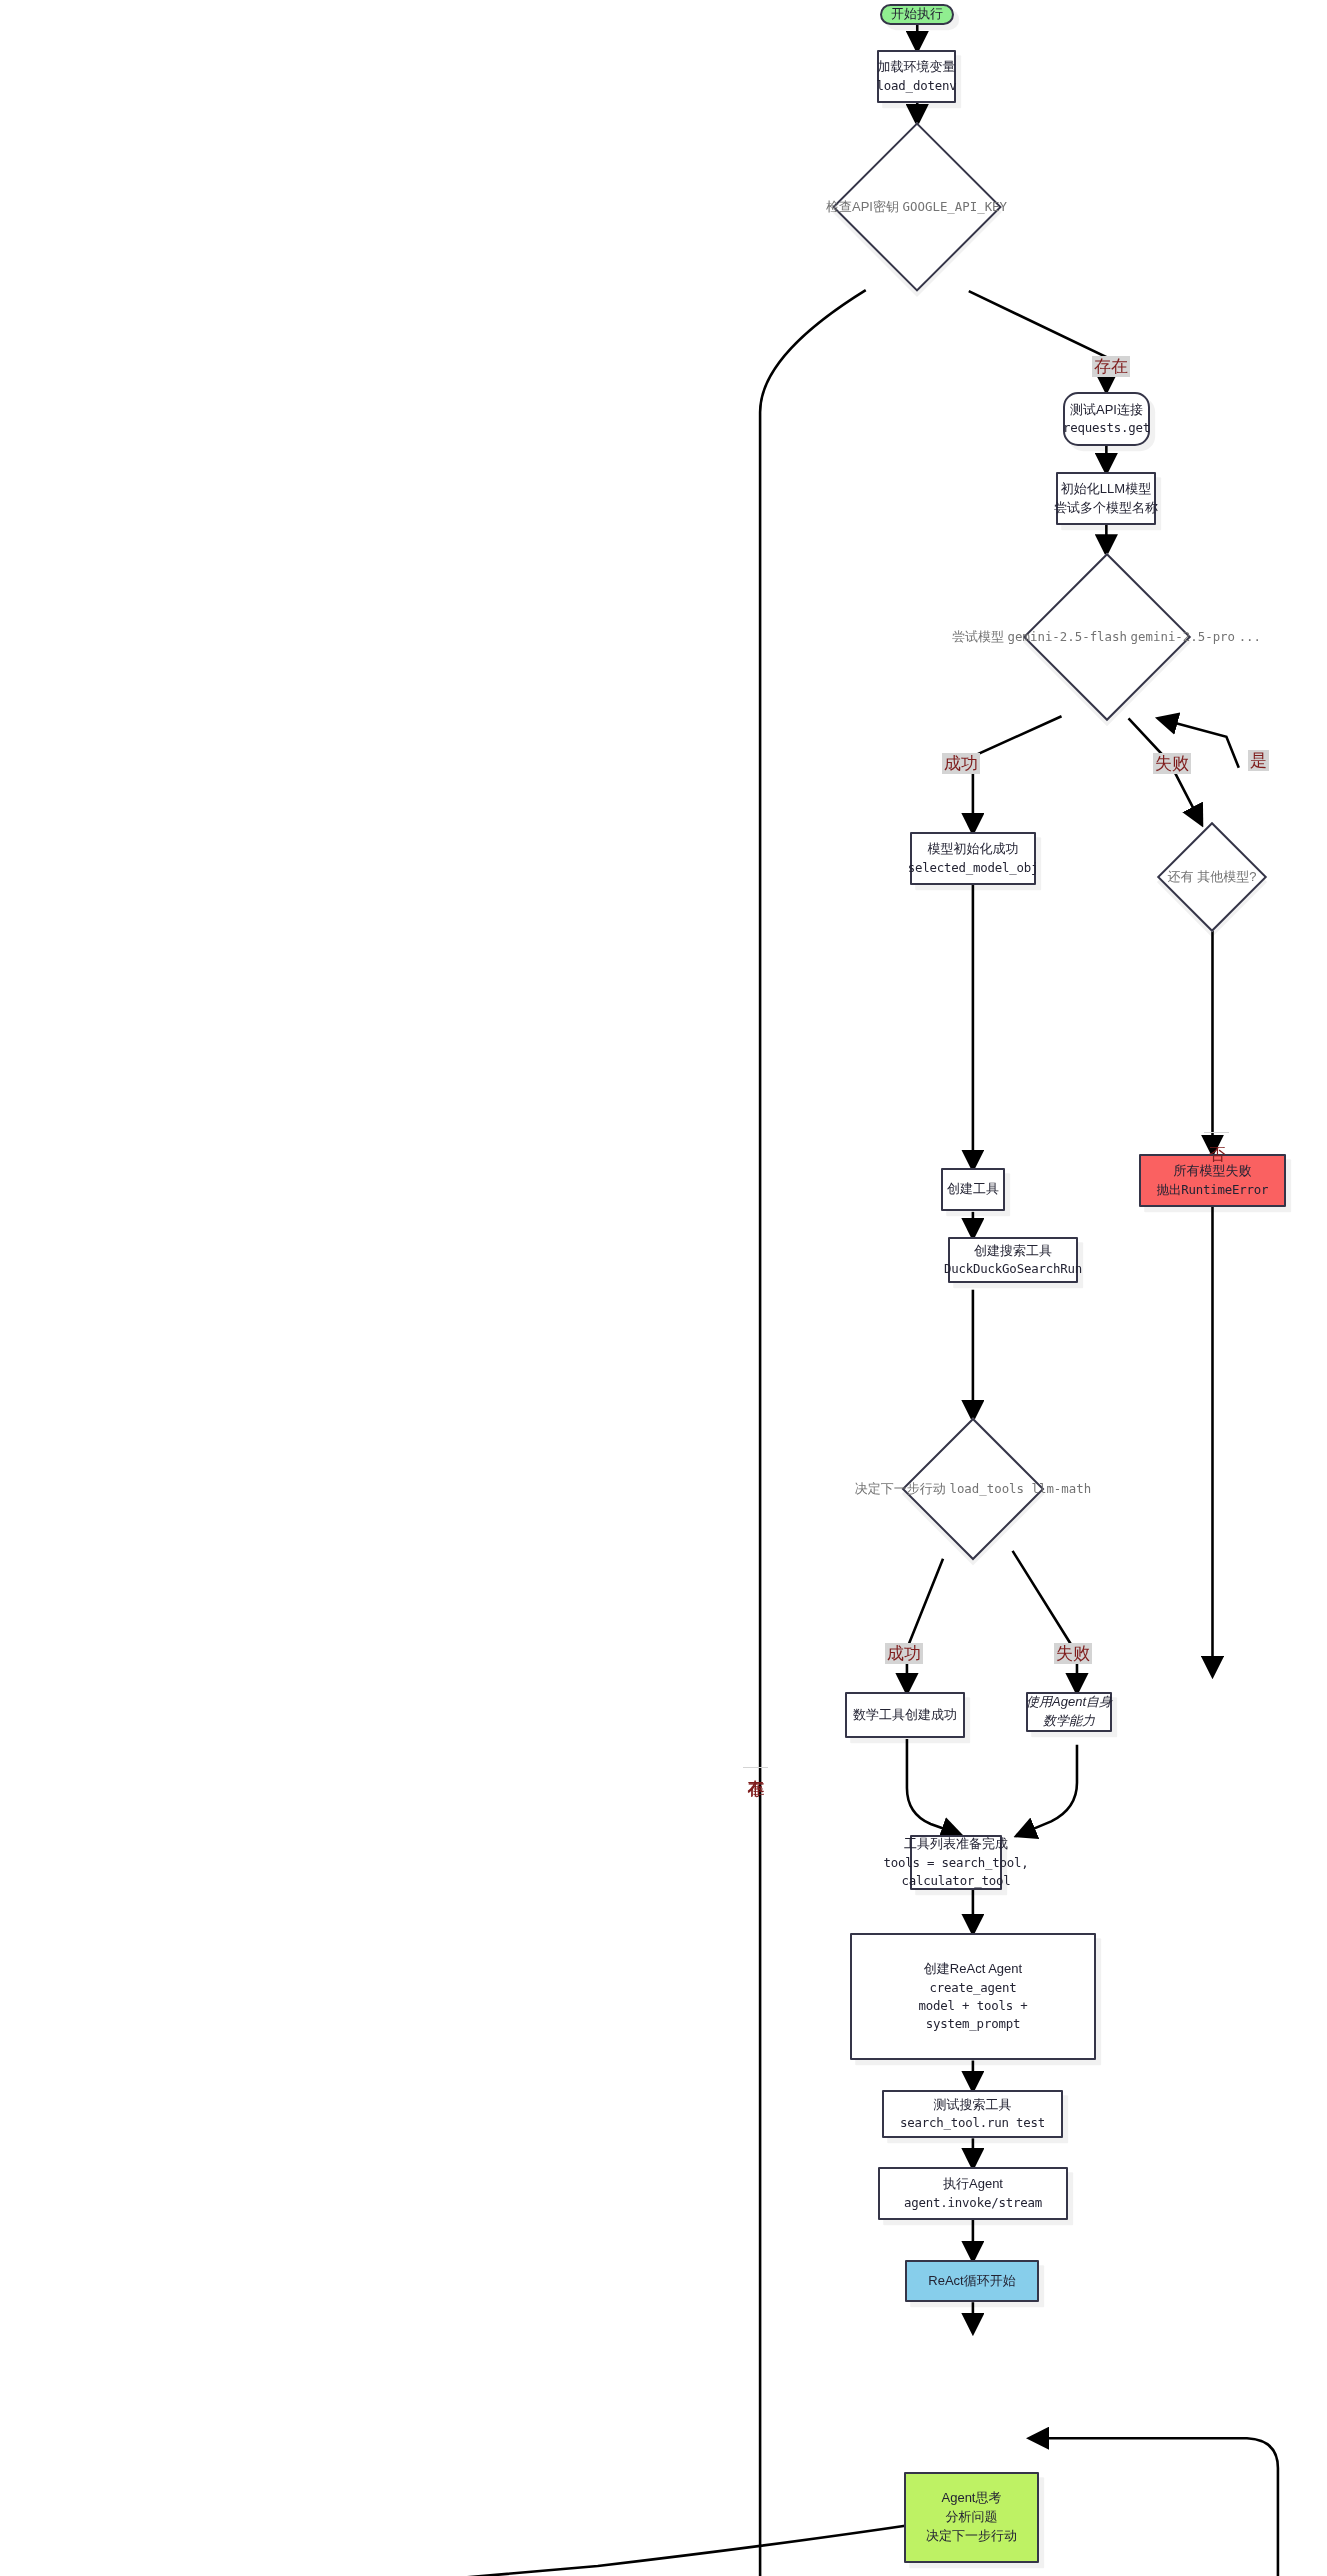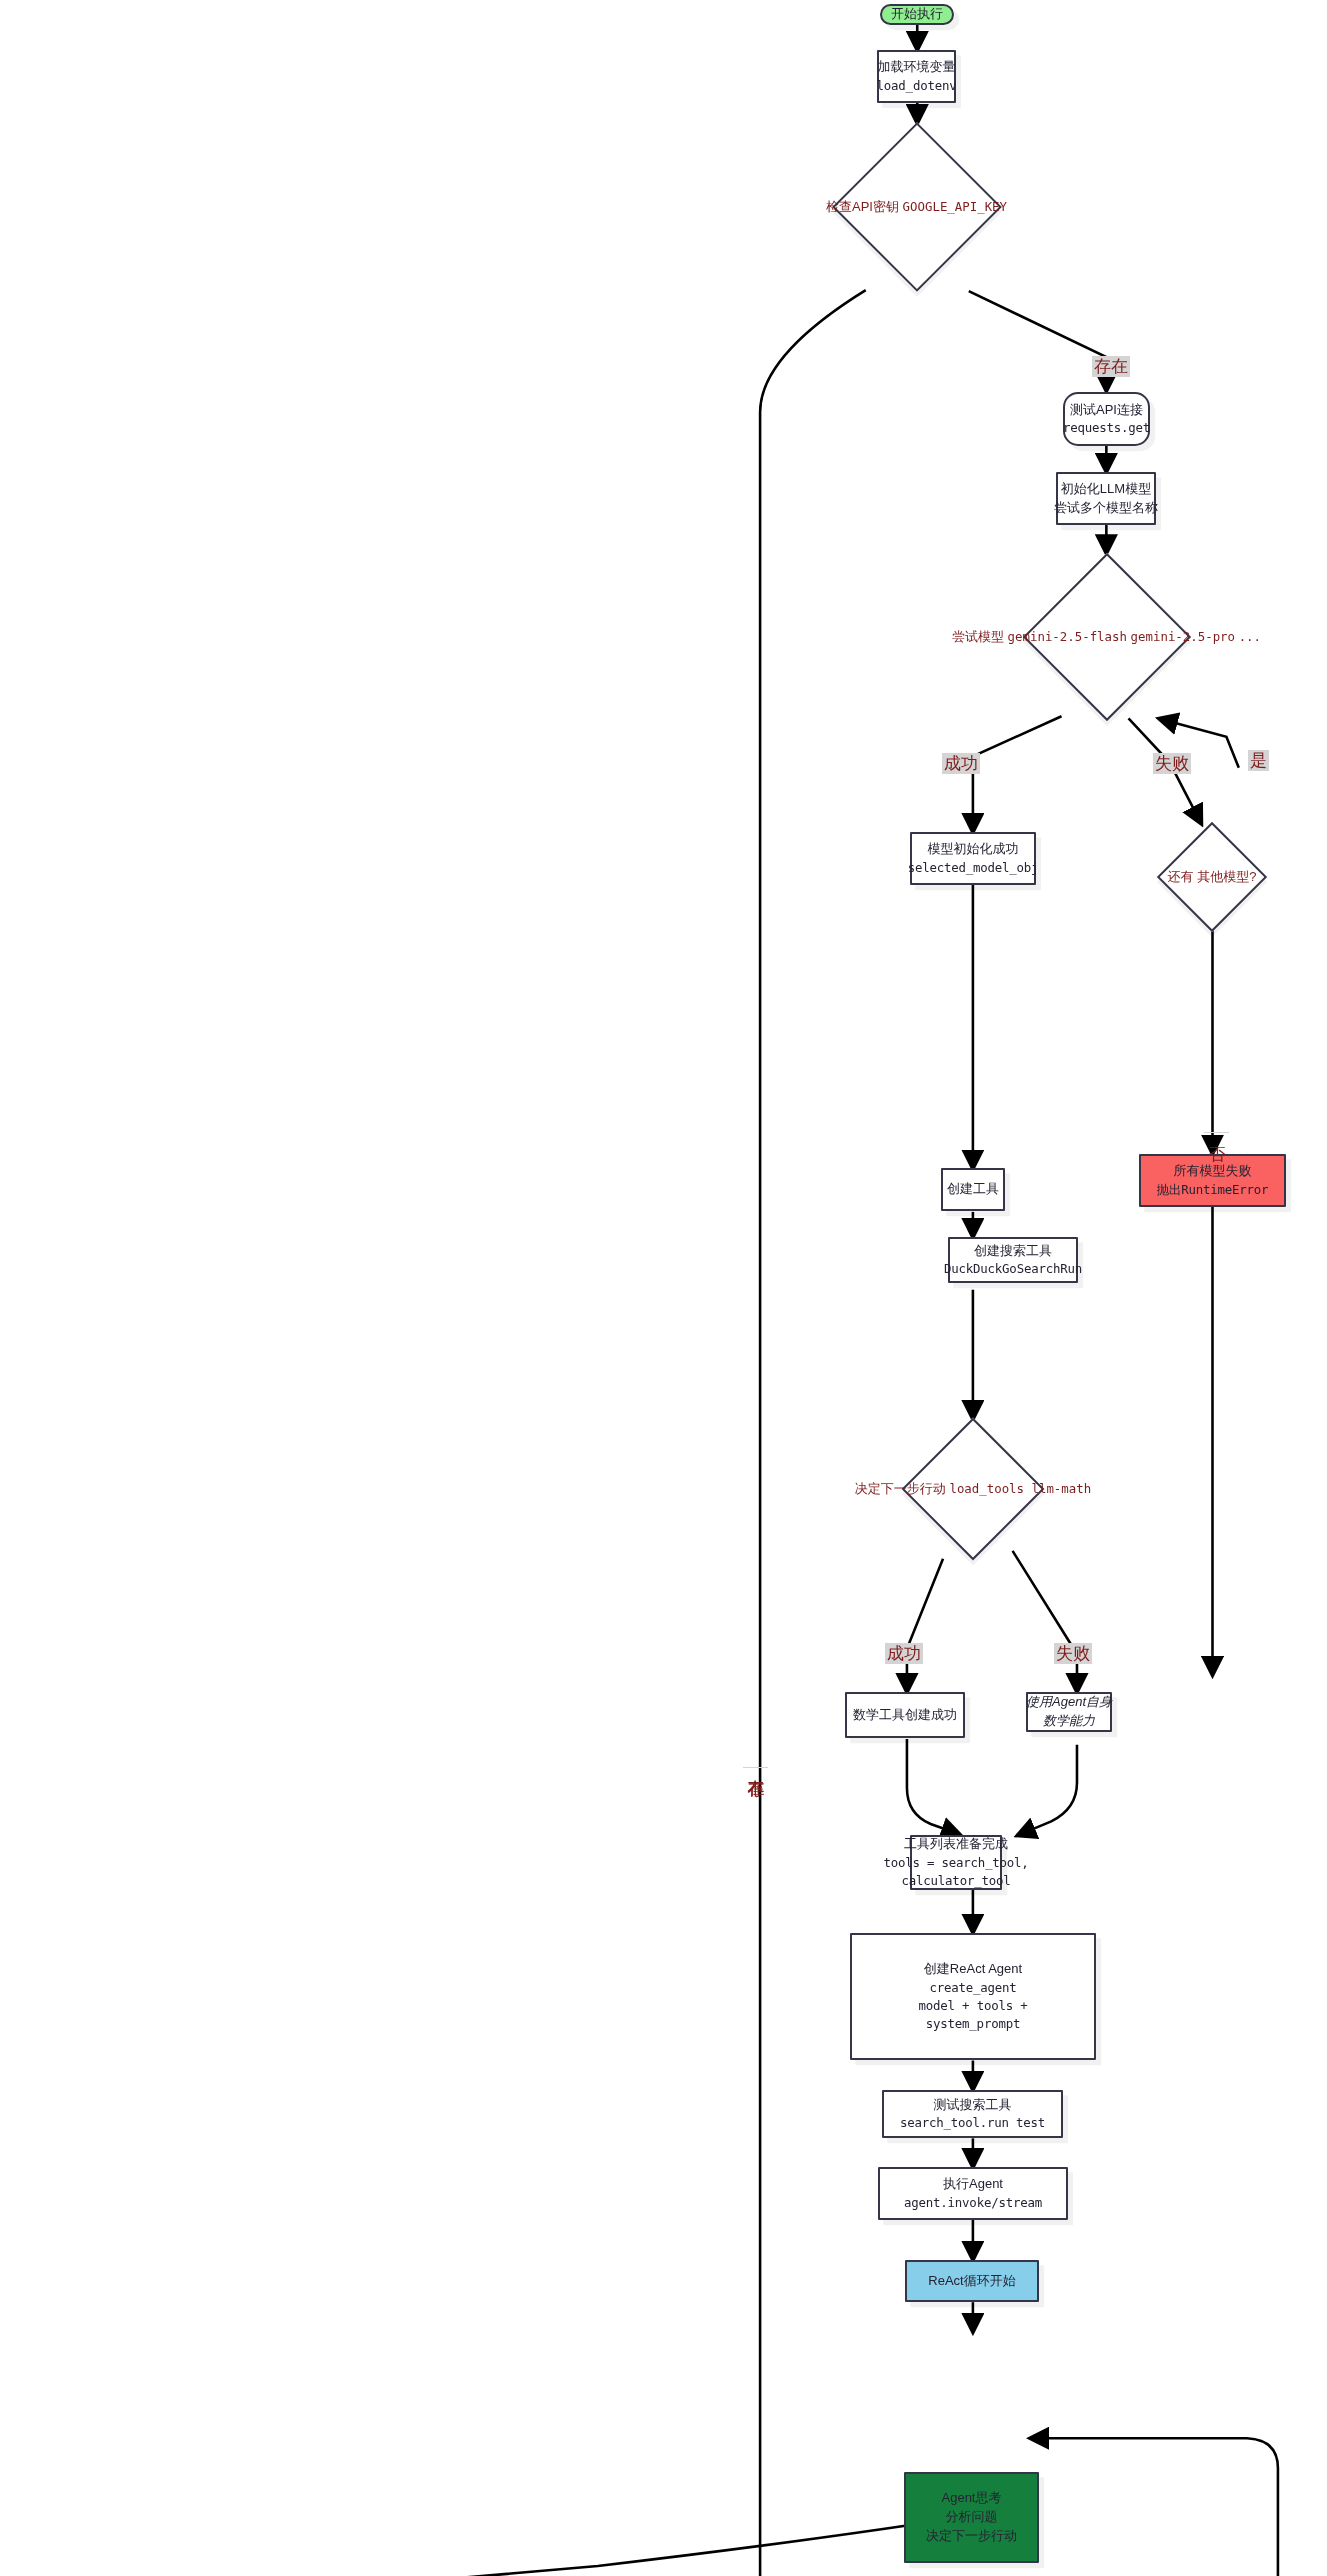--- a/index.html
+++ b/index.html
@@ -45,42 +45,42 @@
   .node .mono {
     font-family: "DejaVu Sans Mono", "Liberation Mono", monospace;
     font-size: 12.4px;
     letter-spacing: -0.2px;
   }
   .rect { border-radius: 1px; }
   .stadium { border-radius: 258px; }
   .start  { background: #90EE90; }
   .danger { background: #FA6161; }
   .info   { background: #87CEEB; }
-  .warn   { background: #15803d; }
+  .warn   { background: #bef264; }
 
   
   .diamond {
     position: absolute;
     display: flex;
     align-items: center;
     justify-content: center;
   }
   .diamond .dshape {
     position: absolute;
     left: 50%;
     top: 50%;
     border: 2.6px solid #353548;
     background: #ffffff;
     transform: translate(-50%, -50%) rotate(45deg);
     box-shadow: 3.6px 3.6px 0 rgba(0,0,0,0.055);
   }
   .diamond .dlabel {
     position: relative;
     z-index: 2;
-    color: #7f1d1d;
+    color: #737373;
     font-size: 13px;
     line-height: 1.5;
     white-space: nowrap;
   }
   .diamond .dlabel .mono {
     font-family: "DejaVu Sans Mono", "Liberation Mono", monospace;
     font-size: 12.4px;
   }
 
   .edge-label {

